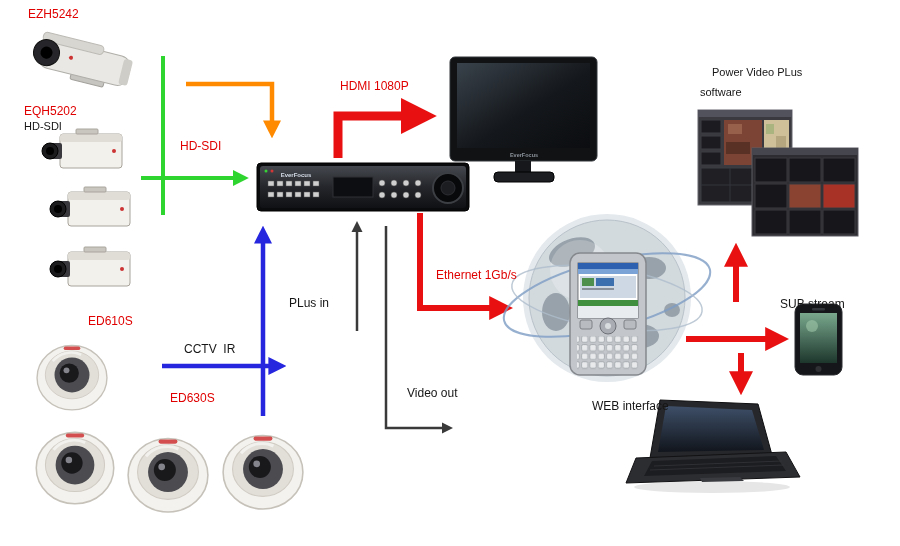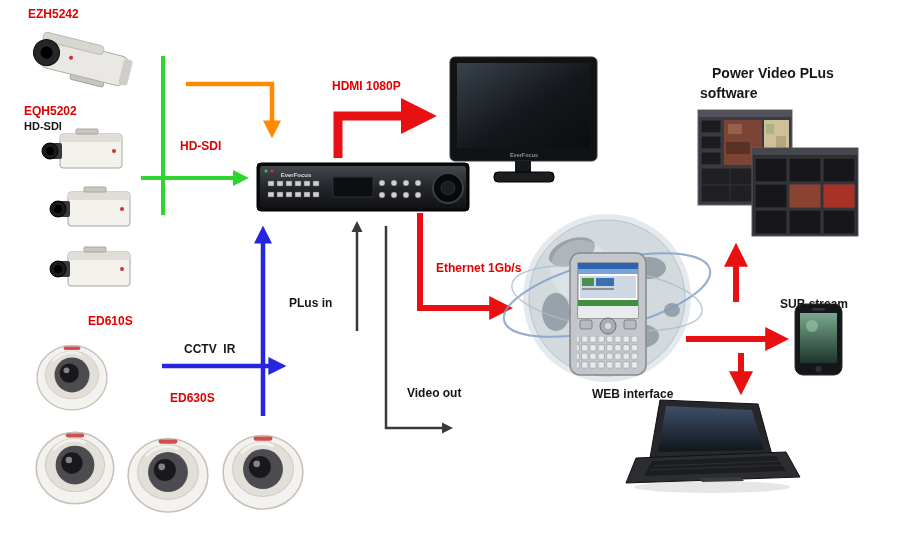--- a/index.html
+++ b/index.html
@@ -1,22 +1,22 @@
 <!DOCTYPE html>
 <html><head>
 <meta charset="utf-8">
 <style>
   *{margin:0;padding:0;box-sizing:border-box}
   html,body{background:#fff}
   .canvas{position:relative;width:900px;height:546px;background:#fff;overflow:hidden;
           font-family:"Liberation Sans",sans-serif}
   .canvas>svg{position:absolute;left:0;top:0}
-  .lbl{position:absolute;font-weight:700;font-size:12px;color:#161616;white-space:pre;line-height:1.1}
+  .lbl{position:absolute;font-weight:400;font-size:12px;color:#161616;white-space:pre;line-height:1.1}
   .lbl.red{color:#e00000}
-  .lbl.big{font-size:14px}
+  .lbl.big{font-size:11px}
   .lbl.small{font-size:11px}
   .ar{fill:none}
   .ar.green{stroke:#2ed52e;stroke-width:4}
   .ar.orange{stroke:#ff8a00;stroke-width:4.5}
   .ar.blue{stroke:#2726df;stroke-width:4.5}
   .ar.black{stroke:#3a3a3a;stroke-width:2.5}
   .ar.red{stroke:#e81010;stroke-width:6}
   .ar.red.thick{stroke-width:9}
   svg text{font-family:"Liberation Sans",sans-serif;font-weight:700}
 </style>
@@ -248,24 +248,24 @@
       </g>
     <g transform="translate(263,468) scale(1.05)">
         <use href="#domeCam"></use>
       </g>
   </svg>
 
   <div class="lbl red" style="left:28px;top:8px">EZH5242</div>
   <div class="lbl red" style="left:24px;top:105px">EQH5202</div>
   <div class="lbl small" style="left:24px;top:120px">HD-SDI</div>
   <div class="lbl red" style="left:180px;top:140px">HD-SDI</div>
-  <div class="lbl red" style="left:332px;top:80px">HDMI 1080P</div>
+  <div class="lbl red" style="left:340px;top:80px">HDMI 1080P</div>
   <div class="lbl big" style="left:712px;top:66px">Power Video PLus</div>
   <div class="lbl big" style="left:700px;top:86px">software</div>
-  <div class="lbl red" style="left:436px;top:262px">Ethernet 1Gb/s</div>
+  <div class="lbl red" style="left:436px;top:269px">Ethernet 1Gb/s</div>
   <div class="lbl" style="left:780px;top:298px">SUB stream</div>
-  <div class="lbl" style="left:592px;top:388px">WEB interface</div>
+  <div class="lbl" style="left:592px;top:400px">WEB interface</div>
   <div class="lbl" style="left:289px;top:297px">PLus in</div>
   <div class="lbl" style="left:407px;top:387px">Video out</div>
   <div class="lbl" style="left:184px;top:343px">CCTV  IR</div>
   <div class="lbl red" style="left:88px;top:315px">ED610S</div>
   <div class="lbl red" style="left:170px;top:392px">ED630S</div>
 </div>
 
 </body></html>

